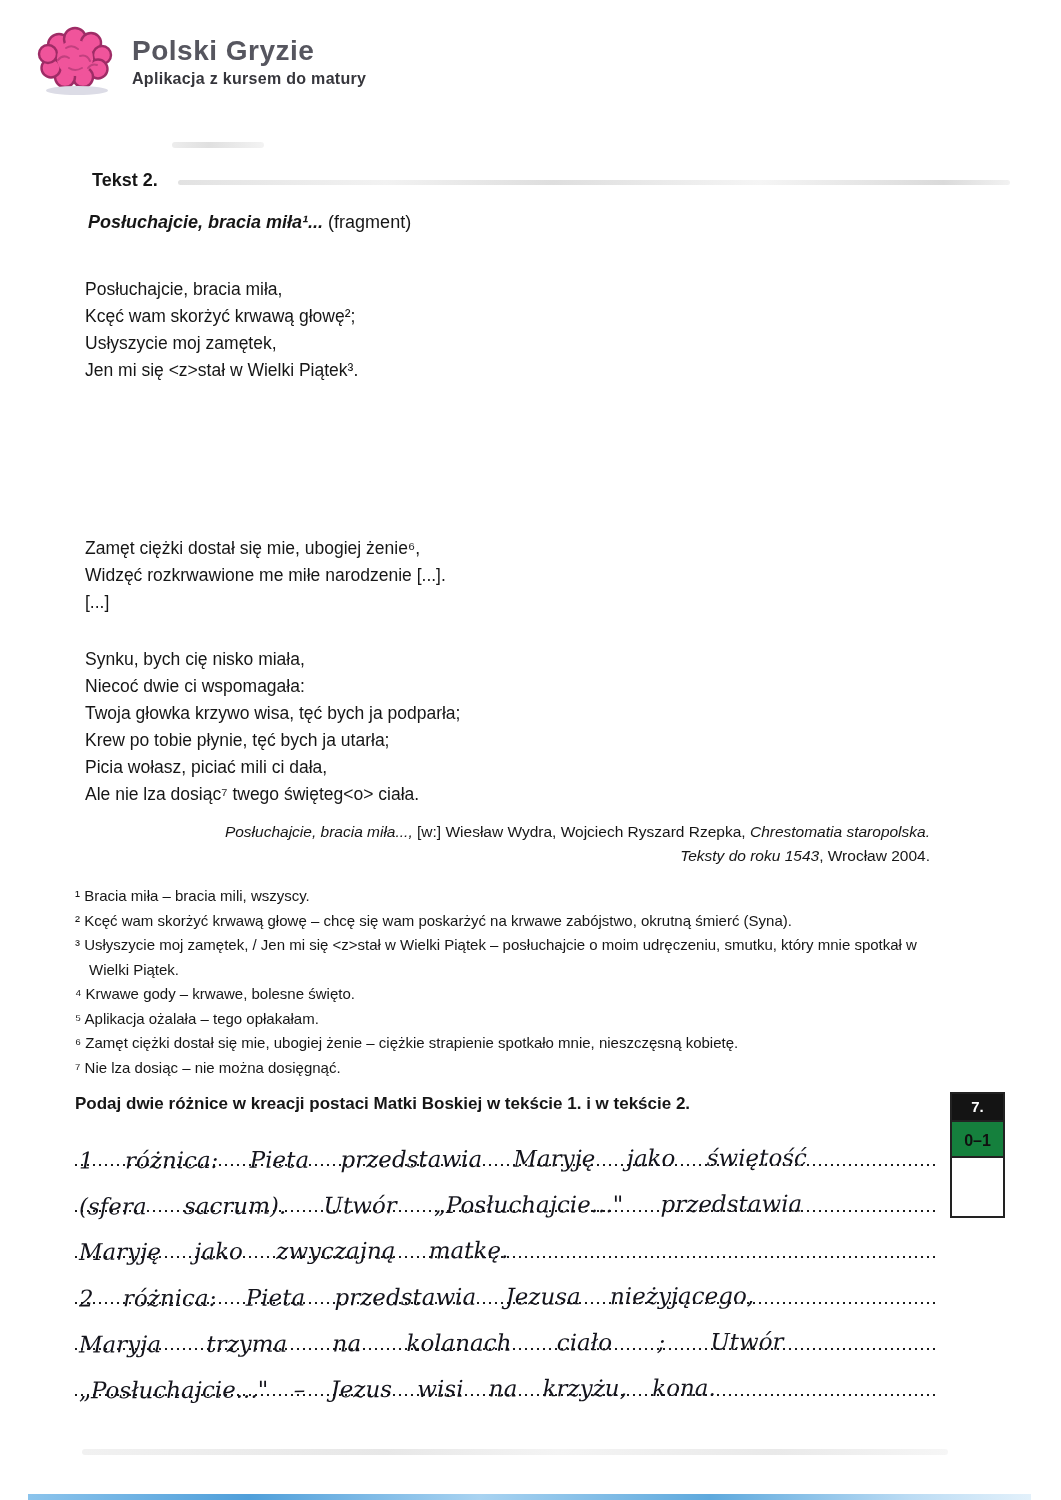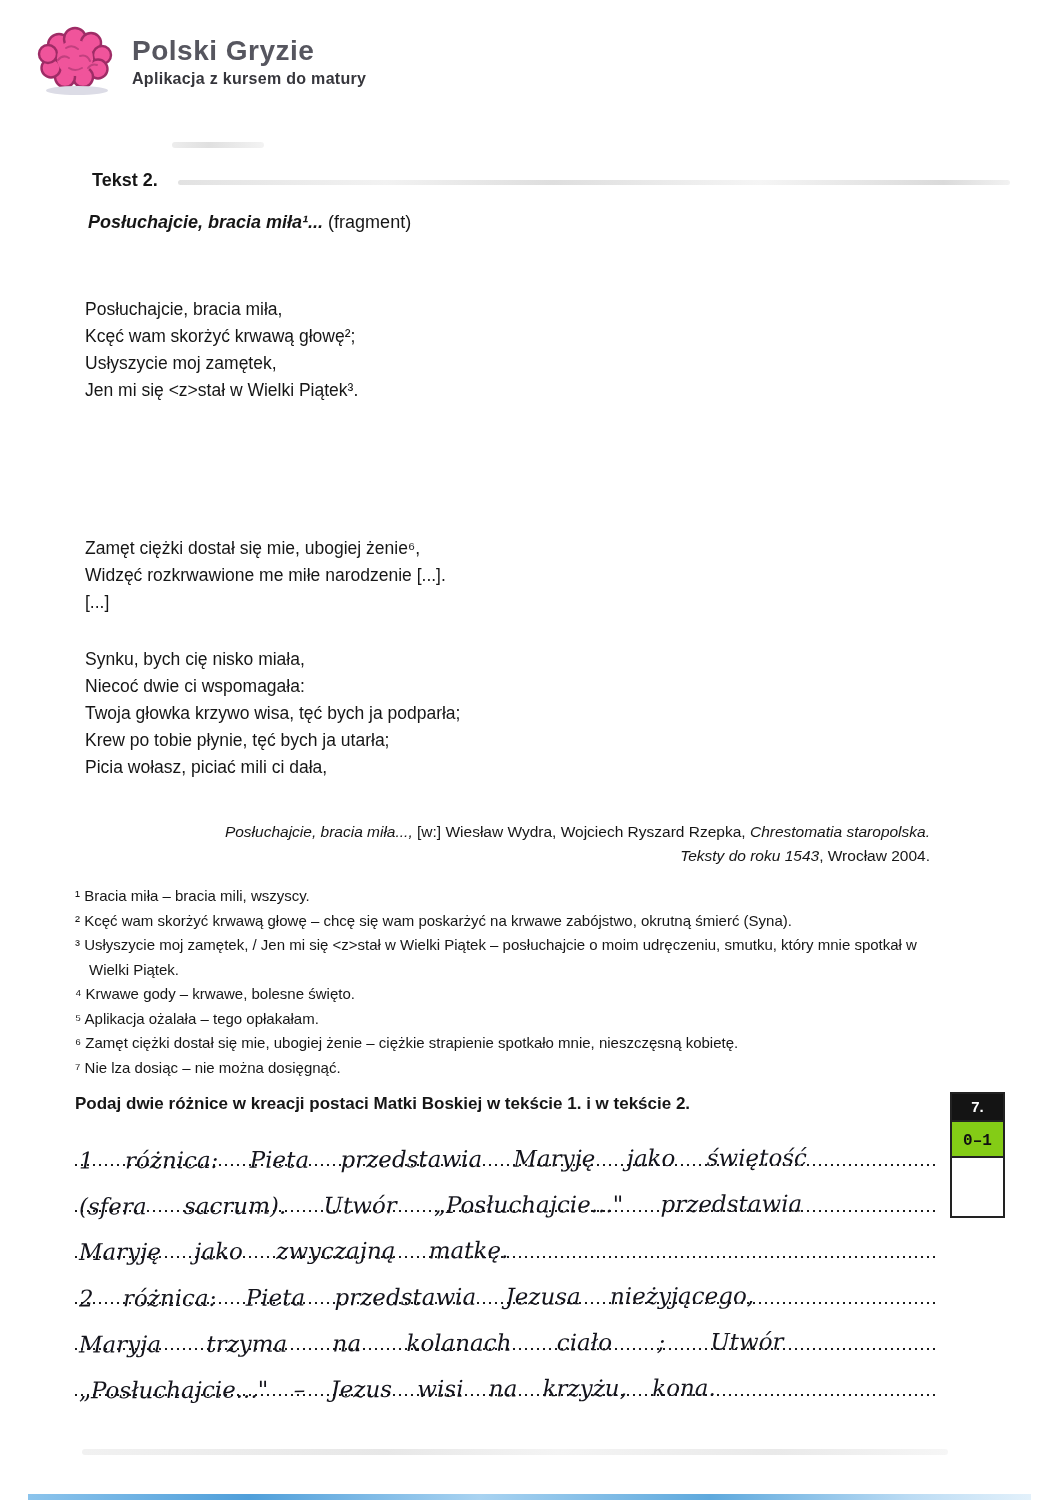--- a/index.html
+++ b/index.html
@@ -35,38 +35,38 @@
     background:linear-gradient(to right,#f1f1f1,#e7e7e7 35%,#f4f4f4 55%,#e9e9e9 80%,#f6f6f6); }
   .bottom-bar { position:absolute; bottom:0px; left:28px; width:1003px; height:6px;
     background:linear-gradient(to right,#8cc4ec,#4f9fda 22%,#a9d3f1 45%,#5ea9dd 68%,#bcdcf4 88%,#e3f1fb); }
 
   
   .abs { position:absolute; }
   .section-label { top:170px; left:92px; font-size:18px; font-weight:bold; }
   .poem-title { top:212px; left:88px; font-size:18px; }
   .poem-title .tmain { font-weight:bold; font-style:italic; }
   .stanza p { font-size:17.5px; line-height:27px; }
-  .stanza1 { top:276px; left:85px;margin-top:20px; }
+  .stanza1 { top:276px; left:85px; }
   .stanza2 { top:406px; left:85px; }
   .stanza3 { top:535px; left:85px; }
   .stanza4 { top:646px; left:85px; }
   .citation { top:820px; left:85px; width:845px; text-align:right;
     font-size:15.5px; line-height:24px; }
   .citation .it { font-style:italic; }
   .footnotes { top:884px; left:75px; width:880px; font-size:15px; line-height:24.5px; }
   .footnotes p { padding-left:14px; text-indent:-14px; }
 
   
   .task-line { top:1094px; left:75px; width:800px; font-size:17px; font-weight:bold; }
   .score-box { top:1092px; left:950px; width:55px; border:2px solid #222; }
   .score-num { background:#141414; color:#ffffff; font-size:15px; font-weight:bold;
     text-align:center; height:26px; line-height:26px; }
-  .score-pts { background:#84cc16; color:#101010; font-size:16px; font-weight:bold;
+  .score-pts { background:#15803d; color:#101010; font-size:16px; font-weight:bold;
     text-align:center; height:38px; line-height:38px; border-top:2px solid #222;
-    border-bottom:2px solid #222;font-family:Liberation Mono, monospace; }
+    border-bottom:2px solid #222; }
   .score-empty { background:#ffffff; height:58px; }
 
   
   .answers { top:1120px; left:75px; width:862px; }
   .answer-row { position:relative; height:46px;
     background-image:repeating-linear-gradient(to right,#1c1c1c 0 2px,transparent 2px 6px);
     background-repeat:no-repeat; background-position:0 100%; background-size:100% 2.5px; }
   .hw { position:absolute; left:4px; bottom:-6px; white-space:nowrap;
     font-family:"DejaVu Serif",serif; font-style:italic; font-size:23px; color:#14141c;
     transform:rotate(-0.25deg); }
@@ -132,20 +132,21 @@
     <p>Zamęt ciężki dostał się mie, ubogiej żenie⁶,</p>
     <p>Widzęć rozkrwawione me miłe narodzenie [...].</p>
     <p>[...]</p>
   </div>
   <div class="abs stanza stanza4">
     <p>Synku, bych cię nisko miała,</p>
     <p>Niecoć dwie ci wspomagała:</p>
     <p>Twoja głowka krzywo wisa, tęć bych ja podparła;</p>
     <p>Krew po tobie płynie, tęć bych ja utarła;</p>
     <p>Picia wołasz, piciać mili ci dała,</p>
+    <p>Ale nie lza dosiąc⁷ twego święteg&lt;o&gt; ciała.</p>
   </div>
 
   <div class="abs citation">
     <p><span class="it">Posłuchajcie, bracia miła...,</span><span> [w:] Wiesław Wydra, Wojciech Ryszard Rzepka, </span><span class="it">Chrestomatia staropolska.</span></p>
     <p><span class="it">Teksty do roku 1543</span><span>, Wrocław 2004.</span></p>
   </div>
 
   <div class="abs footnotes">
     <p>¹ Bracia miła – bracia mili, wszyscy.</p>
     <p>² Kcęć wam skorżyć krwawą głowę – chcę się wam poskarżyć na krwawe zabójstwo, okrutną śmierć (Syna).</p>

